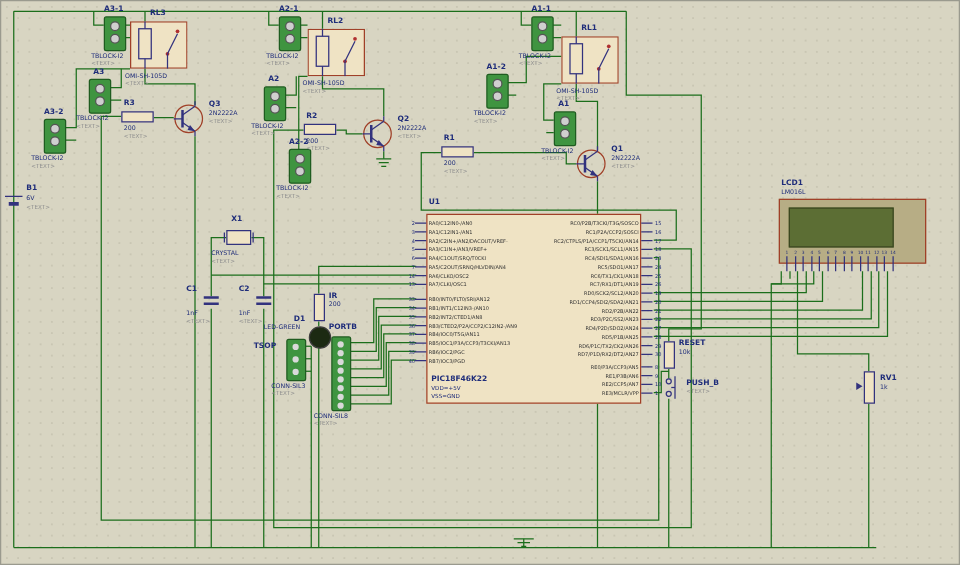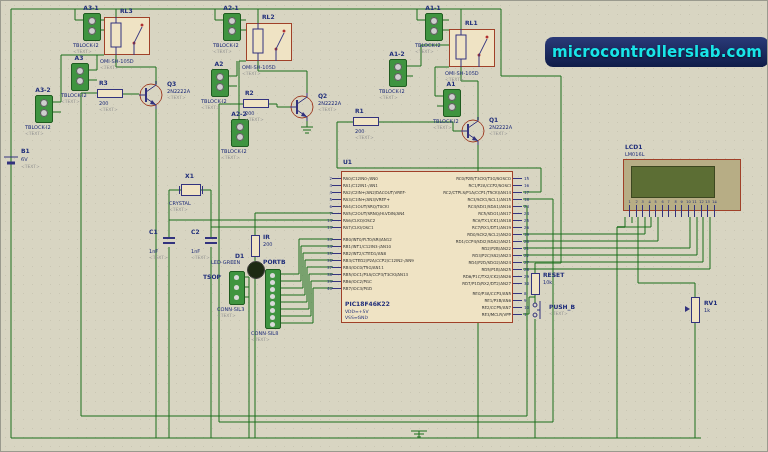--- a/index.html
+++ b/index.html
@@ -672,15 +672,14 @@
       <div class="lcdpin" style="left: 709px;">
         <span class="lnum">14</span>
         <span class="lstub"></span>
       </div>
     </div>
 
   <div class="pot"></div>
   <span class="ref" style="left:703px;top:298px">RV1</span>
   <span class="val" style="left:703px;top:306px">1k</span>
 
-  <div class="banner">microcontrollerslab.com</div>
 
 </div>
 
 </body></html>

